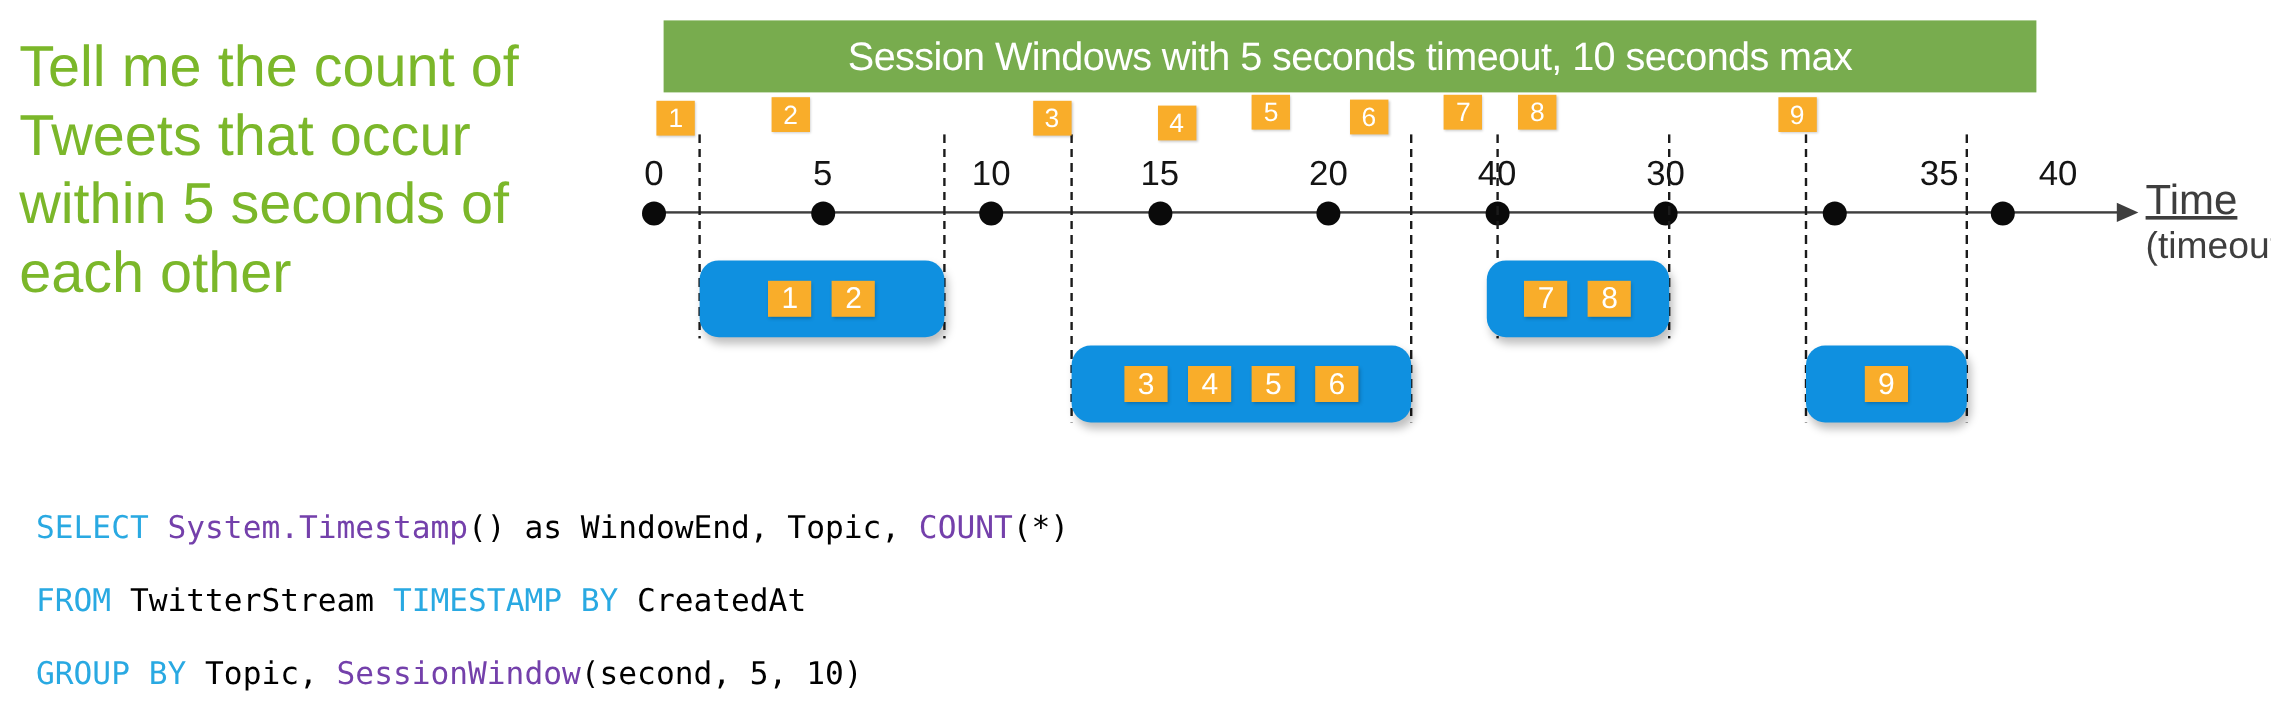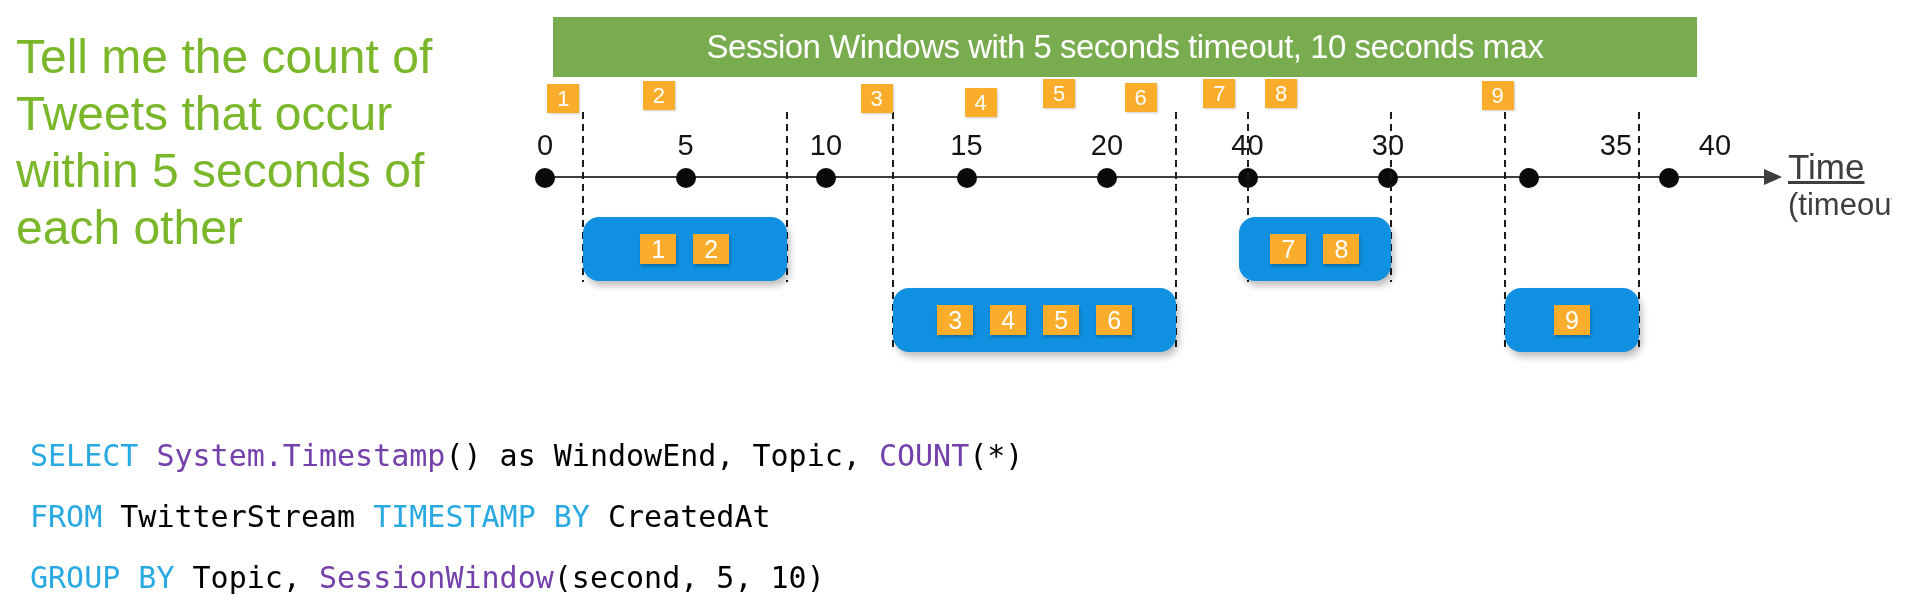--- a/index.html
+++ b/index.html
@@ -69,21 +69,21 @@
   }
   .evt-in{
     width:36px;height:30px;background:var(--c-orange);color:#fff;font-size:25px;
     display:flex;align-items:center;justify-content:center;
     box-shadow:1px 2px 3px rgba(0,0,0,.25);
   }
   
   #code{
     position:absolute;left:30px;top:410px;
     font-family:"DejaVu Sans Mono","Liberation Mono",monospace;
-    font-size:30px;line-height:61px;color:#000;white-space:pre;margin-top:15px;
+    font-size:26px;line-height:61px;color:#000;white-space:pre;
   }
   #code .kw{color:var(--c-kw);}
   #code .fn{color:var(--c-fn);}
   #code .pl{color:#000;}
 </style>
 </head>
 <body>
 
 <div id="stage">
 

